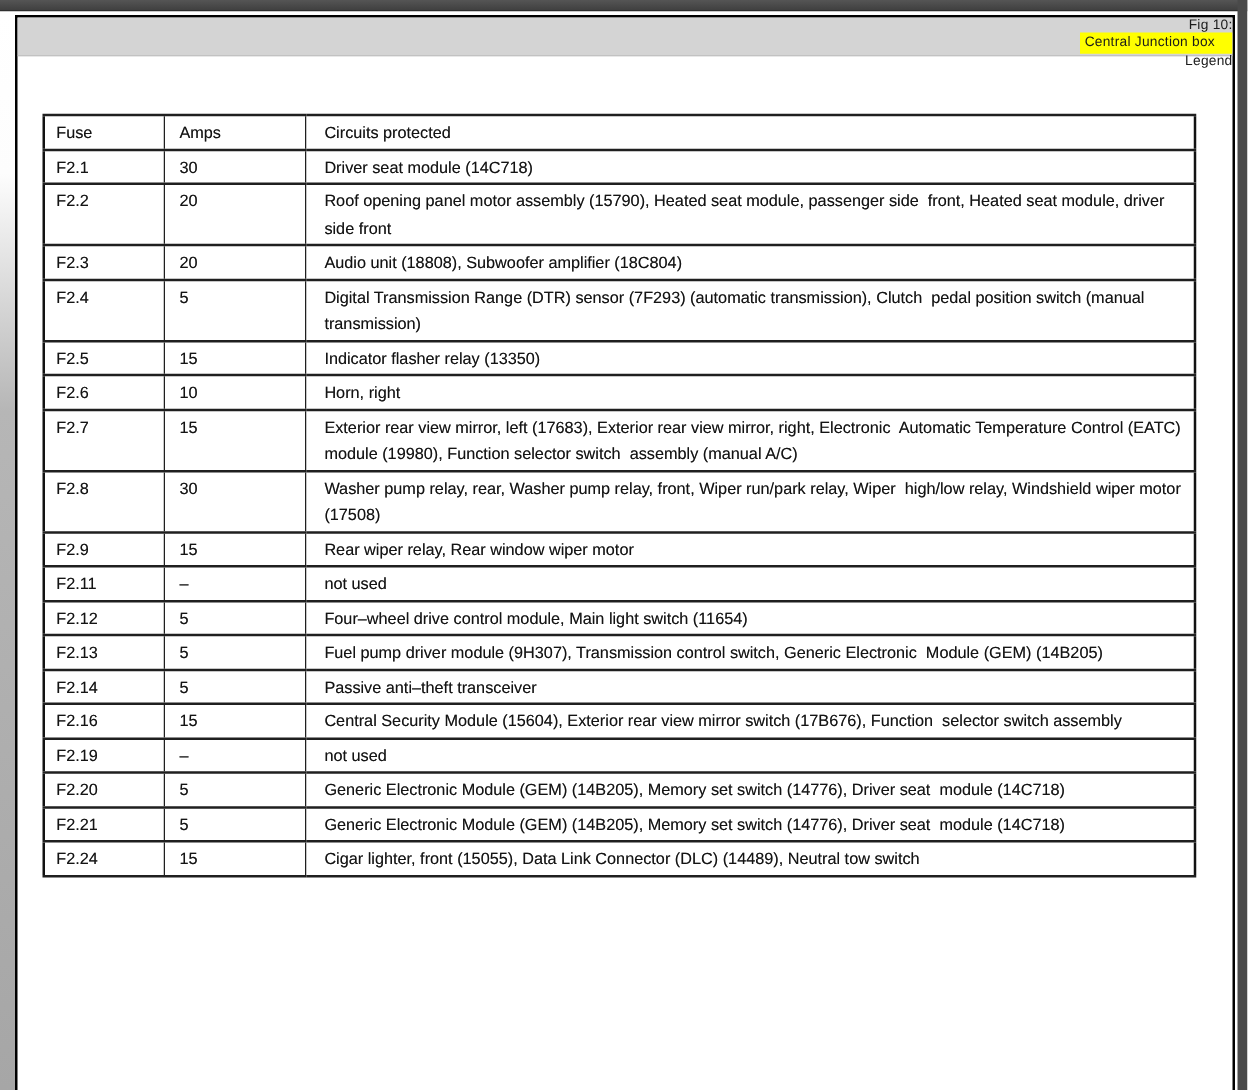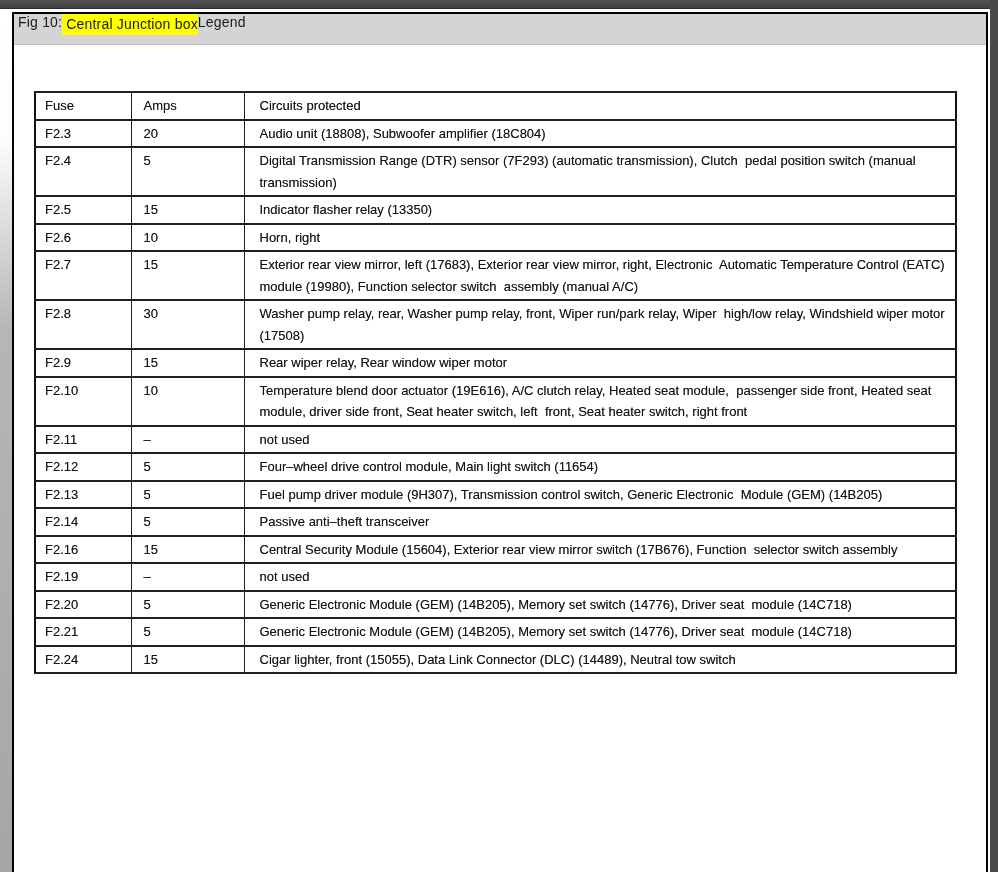--- a/index.html
+++ b/index.html
@@ -34,30 +34,31 @@
     border: 2px solid #000000;
     border-bottom: none;
     background: #ffffff;
     z-index: 3;
     overflow: hidden;
   }
   .fig-header {
     height: 30px;
     background: #d4d4d4;
     display: flex;
-    align-items: flex-start;
+    align-items: flex-end;
     padding-left: 4px;
-    font-size: 14px;
+    font-size: 11px;
     color: #1b1b1b;
     letter-spacing: 0.2px;
     border-bottom: 1px solid #c2c2c2;
+    flex-direction: column;
   }
   .fig-header .hl {
     background: #ffff00;
-    padding: 2px 0 3px 4px;
+    padding: 2px 14px 3px 4px;
   }
   .content {
     padding: 46px 0 0 20px;
   }
   table.legend-table {
     border-collapse: collapse;
     width: 921px;
     table-layout: fixed;
     border: 2px solid #111111;
   }
@@ -101,21 +102,31 @@
         <col style="width:712px">
       </colgroup>
       <thead>
         <tr>
           <th class="col-fuse">Fuse</th>
           <th class="col-amps">Amps</th>
           <th class="col-circuits">Circuits protected</th>
         </tr>
       </thead>
       <tbody id="rows">
-
+  <tr>
+    <td class="col-fuse">F2.1</td>
+    <td class="col-amps">30</td>
+    <td class="col-circuits">Driver seat module (14C718)</td>
+  </tr>
+
+  <tr>
+    <td class="col-fuse">F2.2</td>
+    <td class="col-amps">20</td>
+    <td class="col-circuits">Roof opening panel motor assembly (15790), Heated seat module, passenger side  front, Heated seat module, driver side front</td>
+  </tr>
 
   <tr>
     <td class="col-fuse">F2.3</td>
     <td class="col-amps">20</td>
     <td class="col-circuits">Audio unit (18808), Subwoofer amplifier (18C804)</td>
   </tr>
 
   <tr>
     <td class="col-fuse">F2.4</td>
     <td class="col-amps">5</td>
@@ -145,25 +156,20 @@
     <td class="col-amps">30</td>
     <td class="col-circuits">Washer pump relay, rear, Washer pump relay, front, Wiper run/park relay, Wiper  high/low relay, Windshield wiper motor (17508)</td>
   </tr>
 
   <tr>
     <td class="col-fuse">F2.9</td>
     <td class="col-amps">15</td>
     <td class="col-circuits">Rear wiper relay, Rear window wiper motor</td>
   </tr>
 
-  <tr>
-    <td class="col-fuse">F2.10</td>
-    <td class="col-amps">10</td>
-    <td class="col-circuits">Temperature blend door actuator (19E616), A/C clutch relay, Heated seat module,  passenger side front, Heated seat module, driver side front, Seat heater switch, left  front, Seat heater switch, right front</td>
-  </tr>
 
   <tr>
     <td class="col-fuse">F2.11</td>
     <td class="col-amps">–</td>
     <td class="col-circuits">not used</td>
   </tr>
 
   <tr>
     <td class="col-fuse">F2.12</td>
     <td class="col-amps">5</td>

